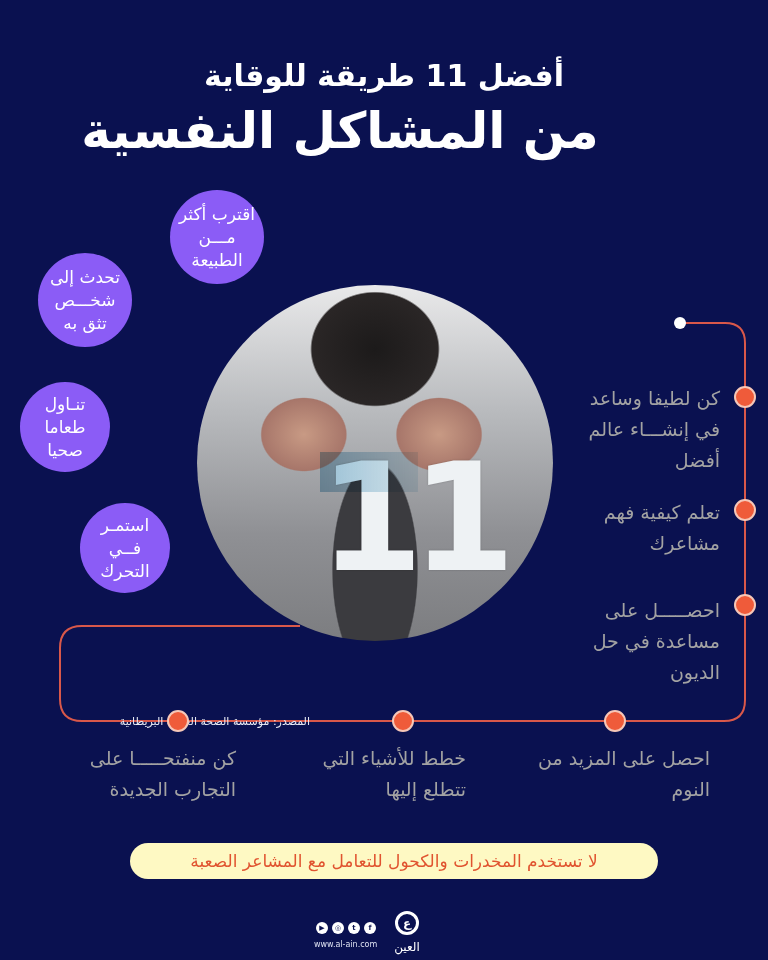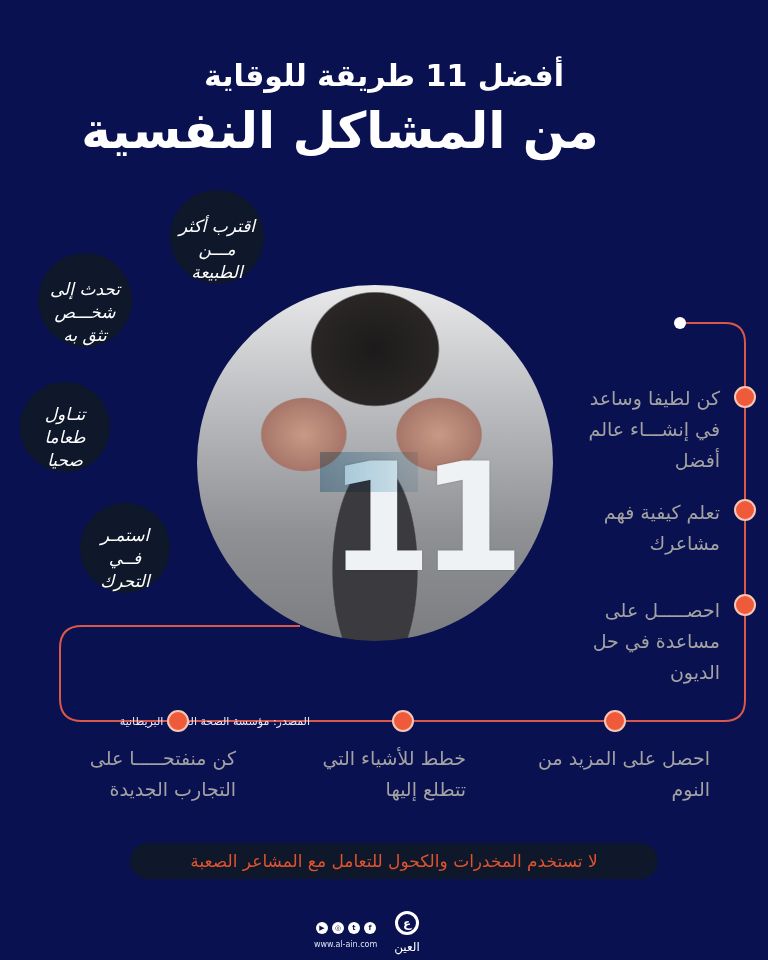--- a/index.html
+++ b/index.html
@@ -12,38 +12,38 @@
   .abs { position:absolute; }
   .title1 {
     left:0; width:768px; top:58px; text-align:center;
     font-size:30px; font-weight:bold; direction:rtl; letter-spacing:0;
   }
   .title2 {
     left:0; width:680px; top:102px; text-align:center;
     font-size:50px; font-weight:bold; direction:rtl;
   }
   .bubble {
-    background:#0f172a; border-radius:50%;
-    display:flex; align-items:flex-end; justify-content:center;
+    background:#8b5cf6; border-radius:50%;
+    display:flex; align-items:center; justify-content:center;
     text-align:center; direction:rtl;
-    font-size:17px; line-height:23px; color:#fff;font-style:italic;
+    font-size:17px; line-height:23px; color:#fff;
   }
   .bubble span { white-space:pre-line; }
   .photo {
     left:197px; top:285px; width:356px; height:356px; border-radius:50%;
     overflow:hidden;
     background:
       radial-gradient(ellipse 90px 80px at 50% 18%, #1c1a1a 0%, #2a2626 70%, transparent 72%),
       radial-gradient(ellipse 70px 60px at 30% 42%, #c89a84 0%, #a7766a 60%, transparent 62%),
       radial-gradient(ellipse 70px 60px at 68% 42%, #c89a84 0%, #a7766a 60%, transparent 62%),
       radial-gradient(ellipse 60px 150px at 50% 80%, #3b3b3f 0%, #3b3b3f 70%, transparent 72%),
       linear-gradient(180deg, #e9e9ea 0%, #b9bbbe 35%, #8f9094 70%, #7c7d80 100%);
   }
   .eleven {
-    left:328px; top:448px; width:100px; height:140px;
+    left:319px; top:448px; width:100px; height:140px;
     font-family:"DejaVu Sans", sans-serif; font-weight:bold;
     font-size:150px; line-height:140px; text-align:center; letter-spacing:-12px;
     color:#eef2f4;
     text-shadow: 0 0 2px rgba(0,0,0,0.25);
   }
   .eleven-tint {
     left:320px; top:452px; width:98px; height:40px;
     background:linear-gradient(90deg, rgba(91,160,196,0.55), rgba(160,205,225,0.3));
     mix-blend-mode:multiply; pointer-events:none;
   }
@@ -58,21 +58,21 @@
   .item {
     direction:rtl; text-align:right; font-size:19px; line-height:31px;
     white-space:pre-line; color:#a3a3a3;
   }
   .source {
     left:90px; top:675px; width:220px; text-align:right; direction:rtl;
     font-size:11px; color:#e9ecf6;margin-top:40px;
   }
   .warn {
     left:130px; top:843px; width:528px; height:36px;
-    background:#0f172a; border-radius:18px;
+    background:#fef9c3; border-radius:18px;
     display:flex; align-items:center; justify-content:center;
     direction:rtl; font-size:17px; color:#e0532f;
   }
   .footer-url { left:314px; top:940px; font-size:8px; color:#dfe3f2; }
   .social { top:922px; width:12px; height:12px; border-radius:50%; background:#fff;
     display:flex; align-items:center; justify-content:center; font-size:7px; color:#0a1150; font-weight:bold; }
   .logo { left:395px; top:911px; width:24px; height:24px; border-radius:50%;
     border:3px solid #fff; box-sizing:border-box; display:flex; align-items:center; justify-content:center;
     font-size:12px; font-weight:bold; }
   .logo-text { left:392px; top:940px; width:30px; text-align:center; font-size:12px; direction:rtl; }

